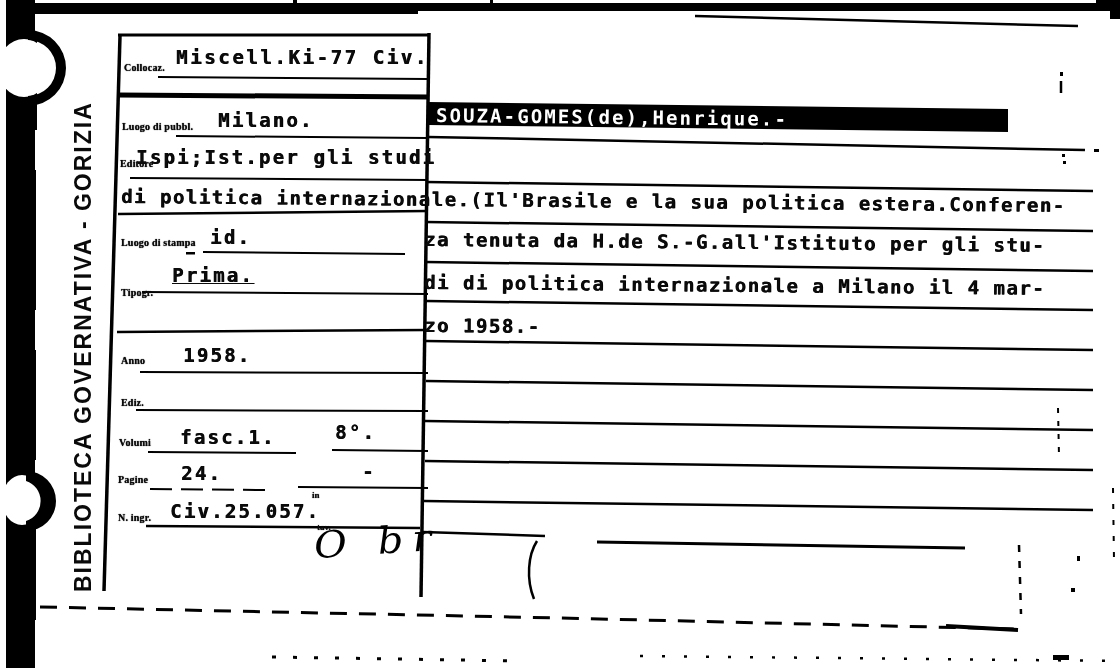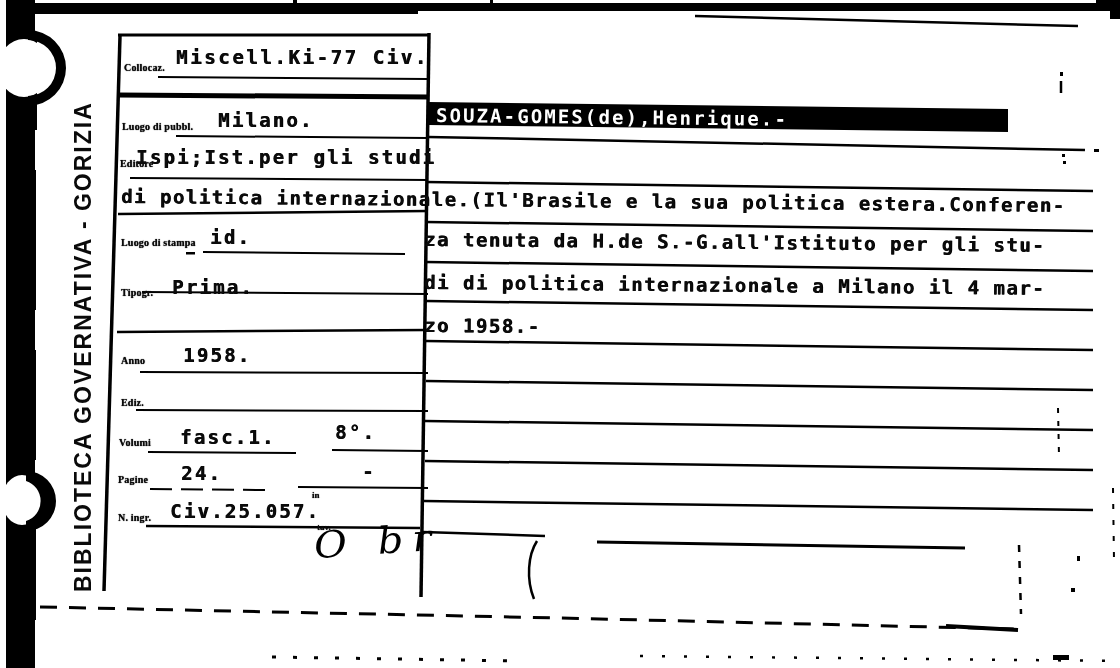--- a/index.html
+++ b/index.html
@@ -134,21 +134,21 @@
   <div class="txt lbl" style="left:119px;top:437px;">Volumi</div>
   <div class="txt lbl-sm" style="left:312px;top:446px;">in</div>
   <div class="txt lbl" style="left:118px;top:474px;">Pagine</div>
   <div class="txt lbl-sm" style="left:283px;top:478px;padding-left:34px;">tav.</div>
   <div class="txt lbl" style="left:118px;top:512px;">N. ingr.</div>
 
   <div class="txt tw" style="left:176px;top:46px;letter-spacing:2.6px;">Miscell.Ki-77 Civ.</div>
   <div class="txt tw" style="left:218px;top:109px;">Milano.</div>
   <div class="txt tw" style="left:136px;top:146px;">Ispi;Ist.per gli studi</div>
   <div class="txt tw" style="left:210px;top:226px;">id.</div>
-  <div class="txt tw" style="left:172px;top:276px;">Prima.</div>
+  <div class="txt tw" style="left:172px;top:264px;text-decoration:underline;">Prima.</div>
   <div class="txt tw" style="left:183px;top:344px;">1958.</div>
   <div class="txt tw" style="left:180px;top:426px;">fasc.1.</div>
   <div class="txt tw" style="left:335px;top:421px;">8°.</div>
   <div class="txt tw" style="left:181px;top:462px;">24.</div>
   <div class="txt tw" style="left:362px;top:460px;">-</div>
   <div class="txt tw" style="left:170px;top:500px;">Civ.25.057.</div>
 
   <div class="txt author" style="left:436px;top:104px;">SOUZA-GOMES(de),Henrique.-</div>
 
   <div class="txt body-line" style="left:121px;top:185px;">di politica internazionale.(Il'Brasile e la sua politica estera.Conferen-</div>

